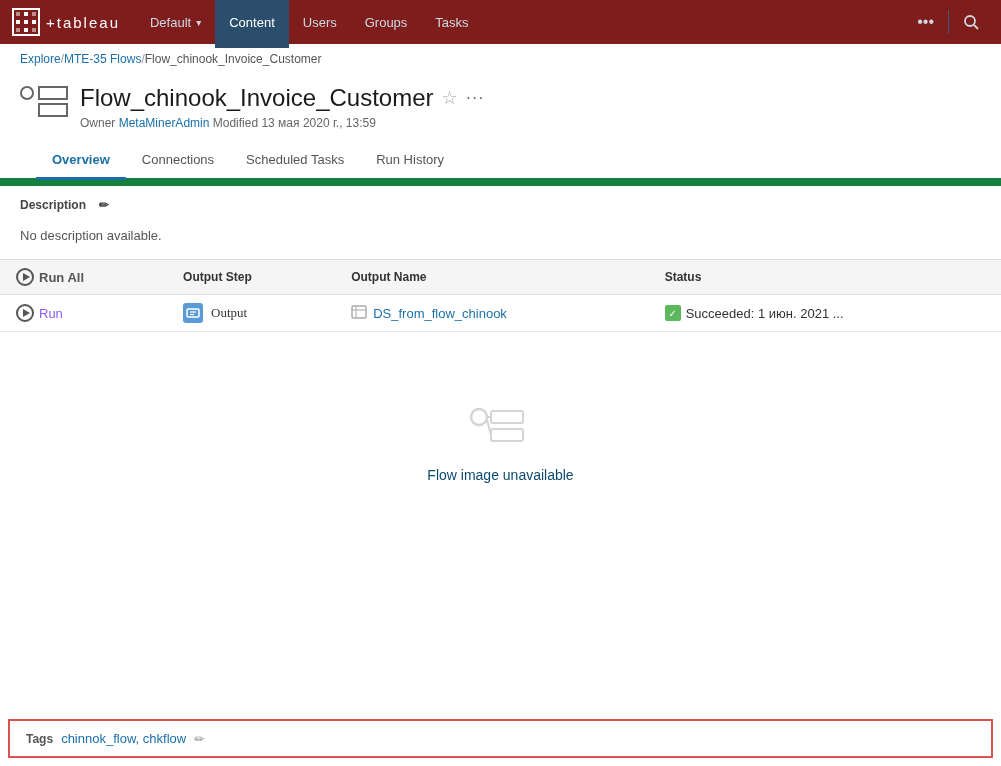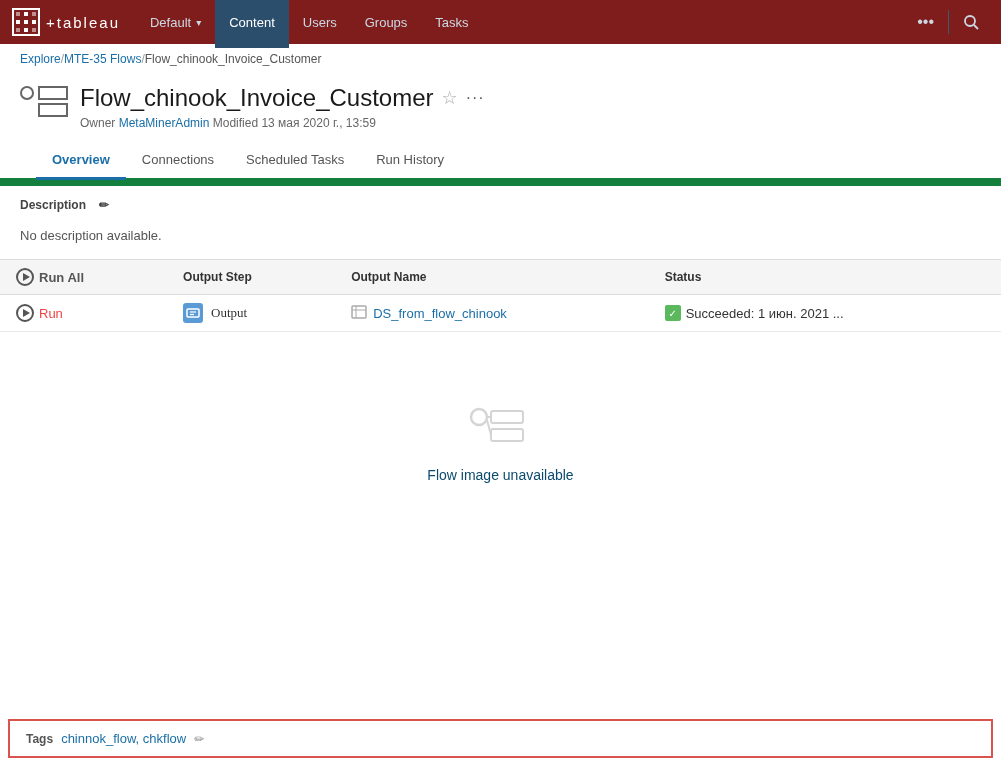--- a/index.html
+++ b/index.html
@@ -158,21 +158,21 @@
       border-bottom: 1px solid #e8e8e8;
       font-size: 13px;
       color: #333;
     }
     .run-all-btn {
       display: flex; align-items: center; gap: 5px;
       color: #555; font-size: 13px; cursor: pointer;
     }
     .run-btn {
       display: flex; align-items: center; gap: 5px;
-      color: #ef4444; font-size: 13px; cursor: pointer;
+      color: #8b5cf6; font-size: 13px; cursor: pointer;
     }
     .play-circle {
       width: 18px; height: 18px; border-radius: 50%;
       border: 2px solid #555;
       display: flex; align-items: center; justify-content: center;
     }
     .play-triangle {
       width: 0; height: 0;
       border-style: solid;
       border-width: 4px 0 4px 7px;

